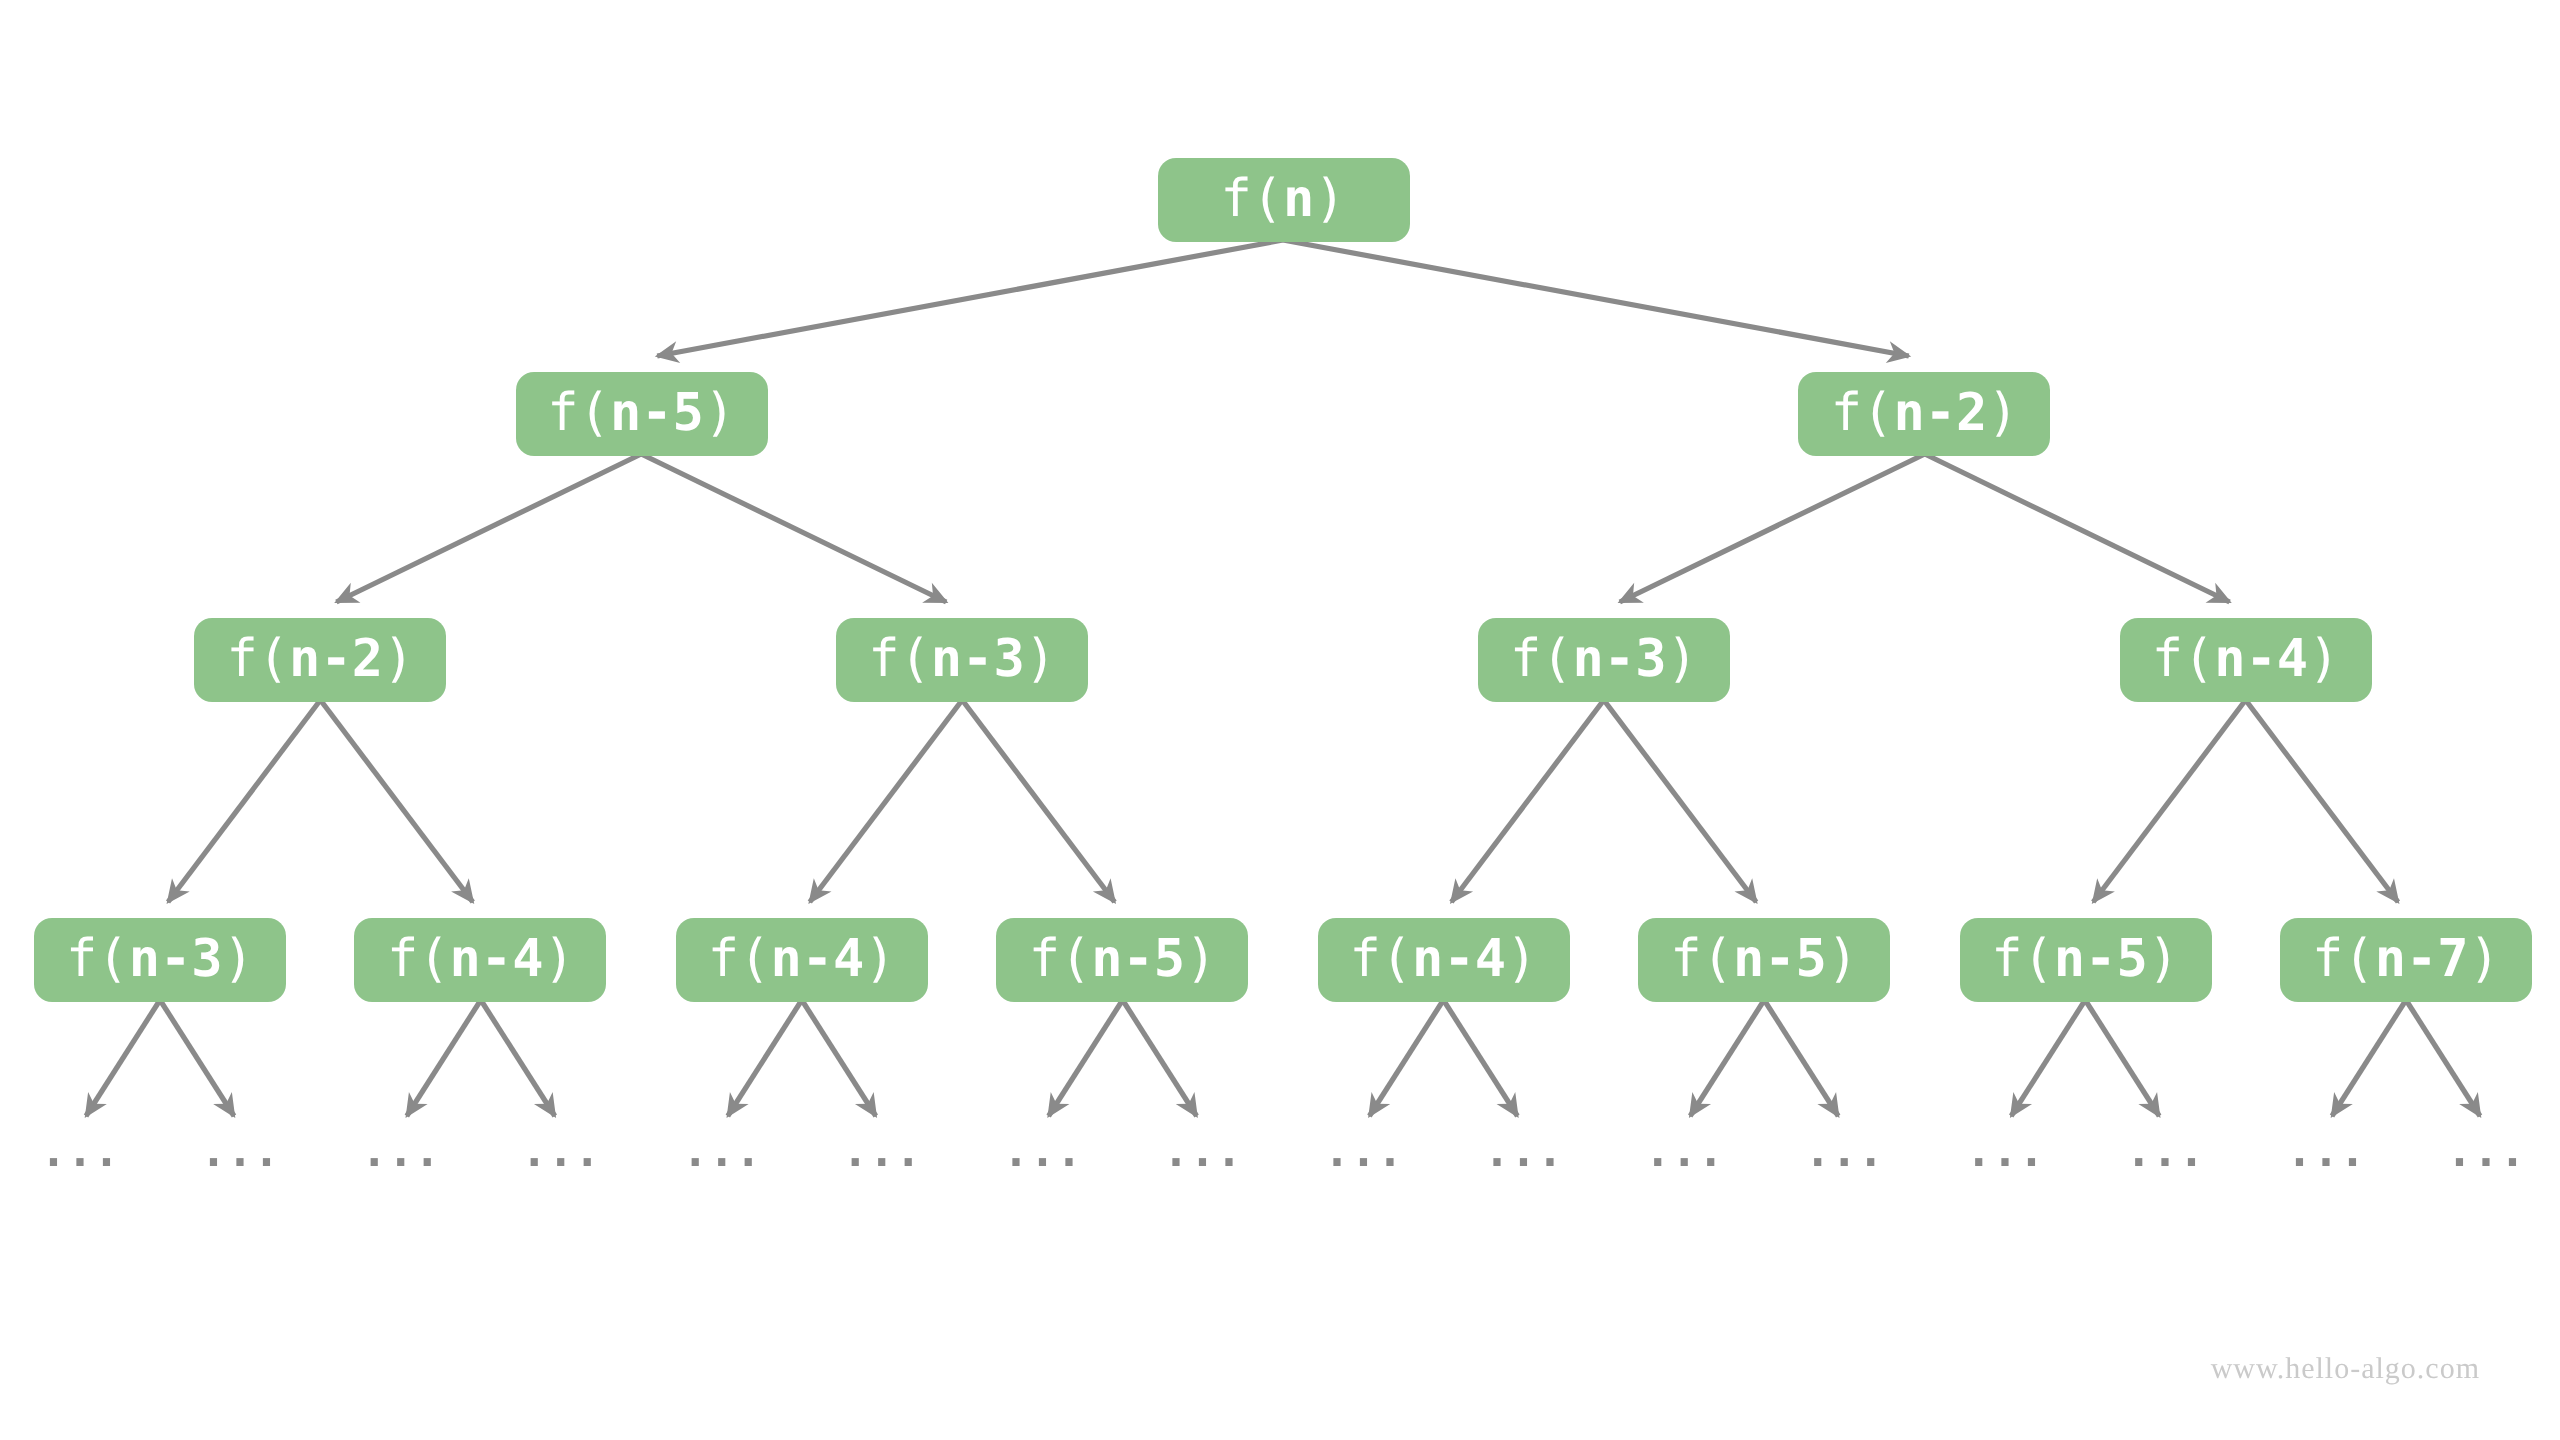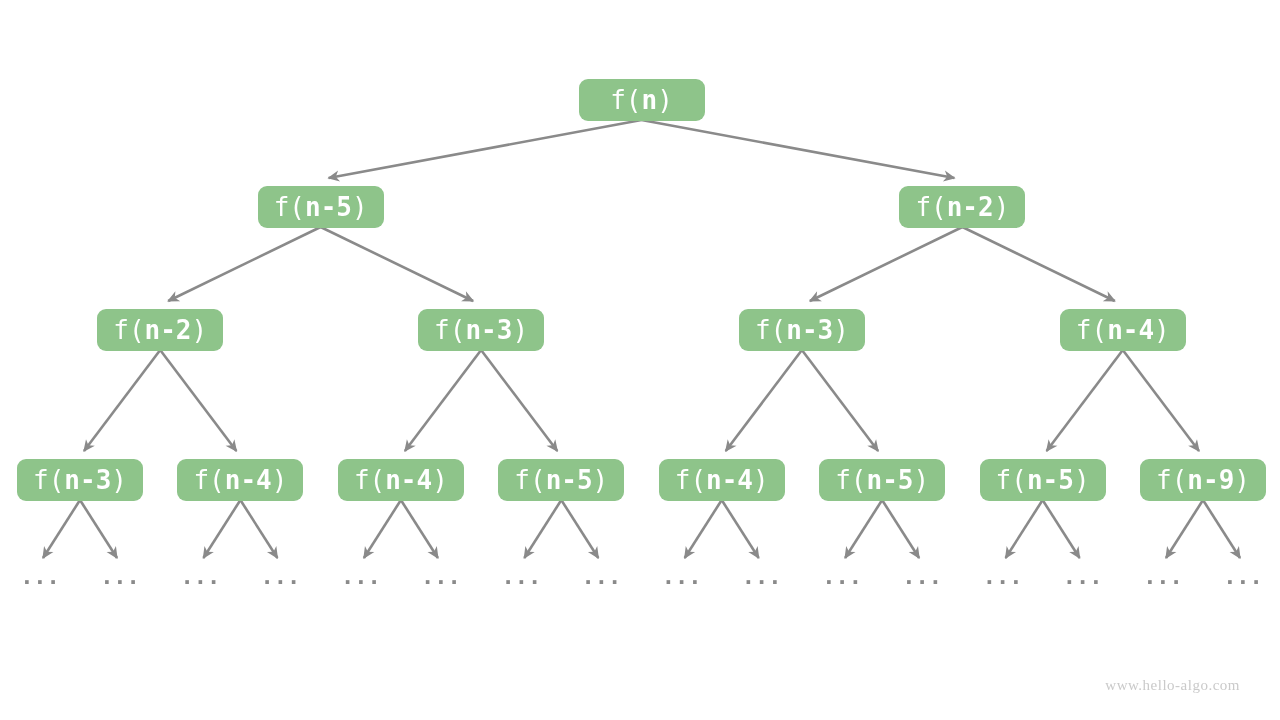--- a/index.html
+++ b/index.html
@@ -160,21 +160,21 @@
         <span class="arg">n-5</span>
         <span class="sfx">)</span>
       </div>
       <div class="node" style="left: 979.571px; top: 459px;">
         <span class="pfx">f(</span>
         <span class="arg">n-5</span>
         <span class="sfx">)</span>
       </div>
       <div class="node" style="left: 1140px; top: 459px;">
         <span class="pfx">f(</span>
-        <span class="arg">n-9</span>
+        <span class="arg">n-7</span>
         <span class="sfx">)</span>
       </div>
       <div class="ellipsis" style="left: 40px; top: 566px;">...</div>
       <div class="ellipsis" style="left: 120px; top: 566px;">...</div>
       <div class="ellipsis" style="left: 200.429px; top: 566px;">...</div>
       <div class="ellipsis" style="left: 280.429px; top: 566px;">...</div>
       <div class="ellipsis" style="left: 360.857px; top: 566px;">...</div>
       <div class="ellipsis" style="left: 440.857px; top: 566px;">...</div>
       <div class="ellipsis" style="left: 521.286px; top: 566px;">...</div>
       <div class="ellipsis" style="left: 601.286px; top: 566px;">...</div>

